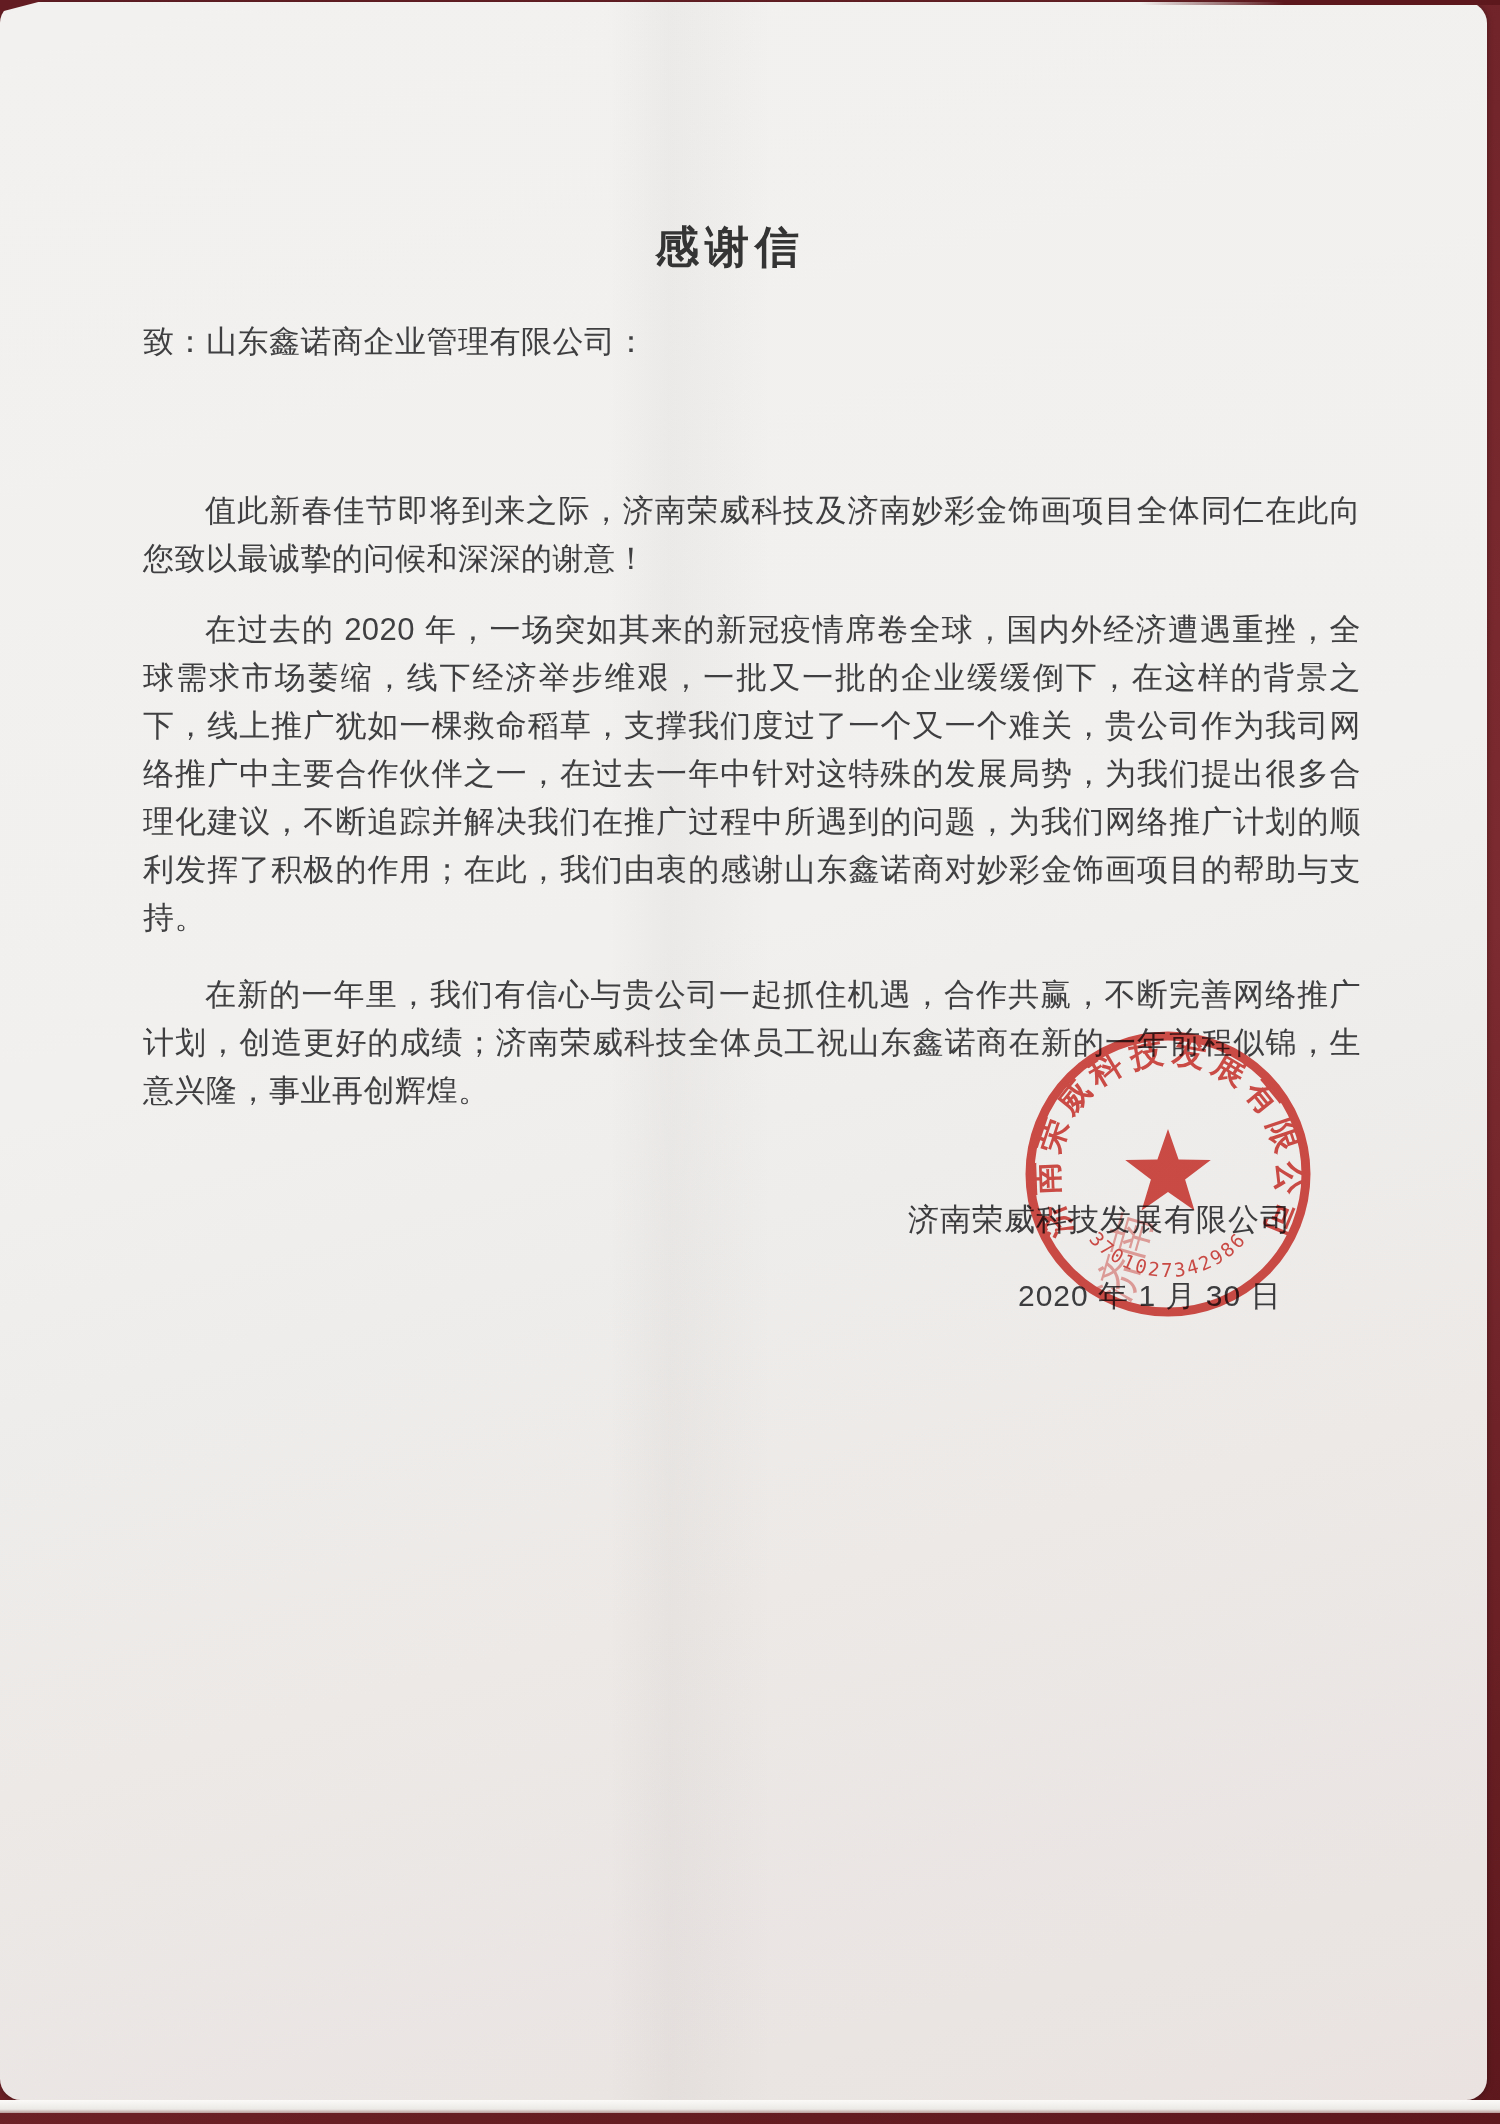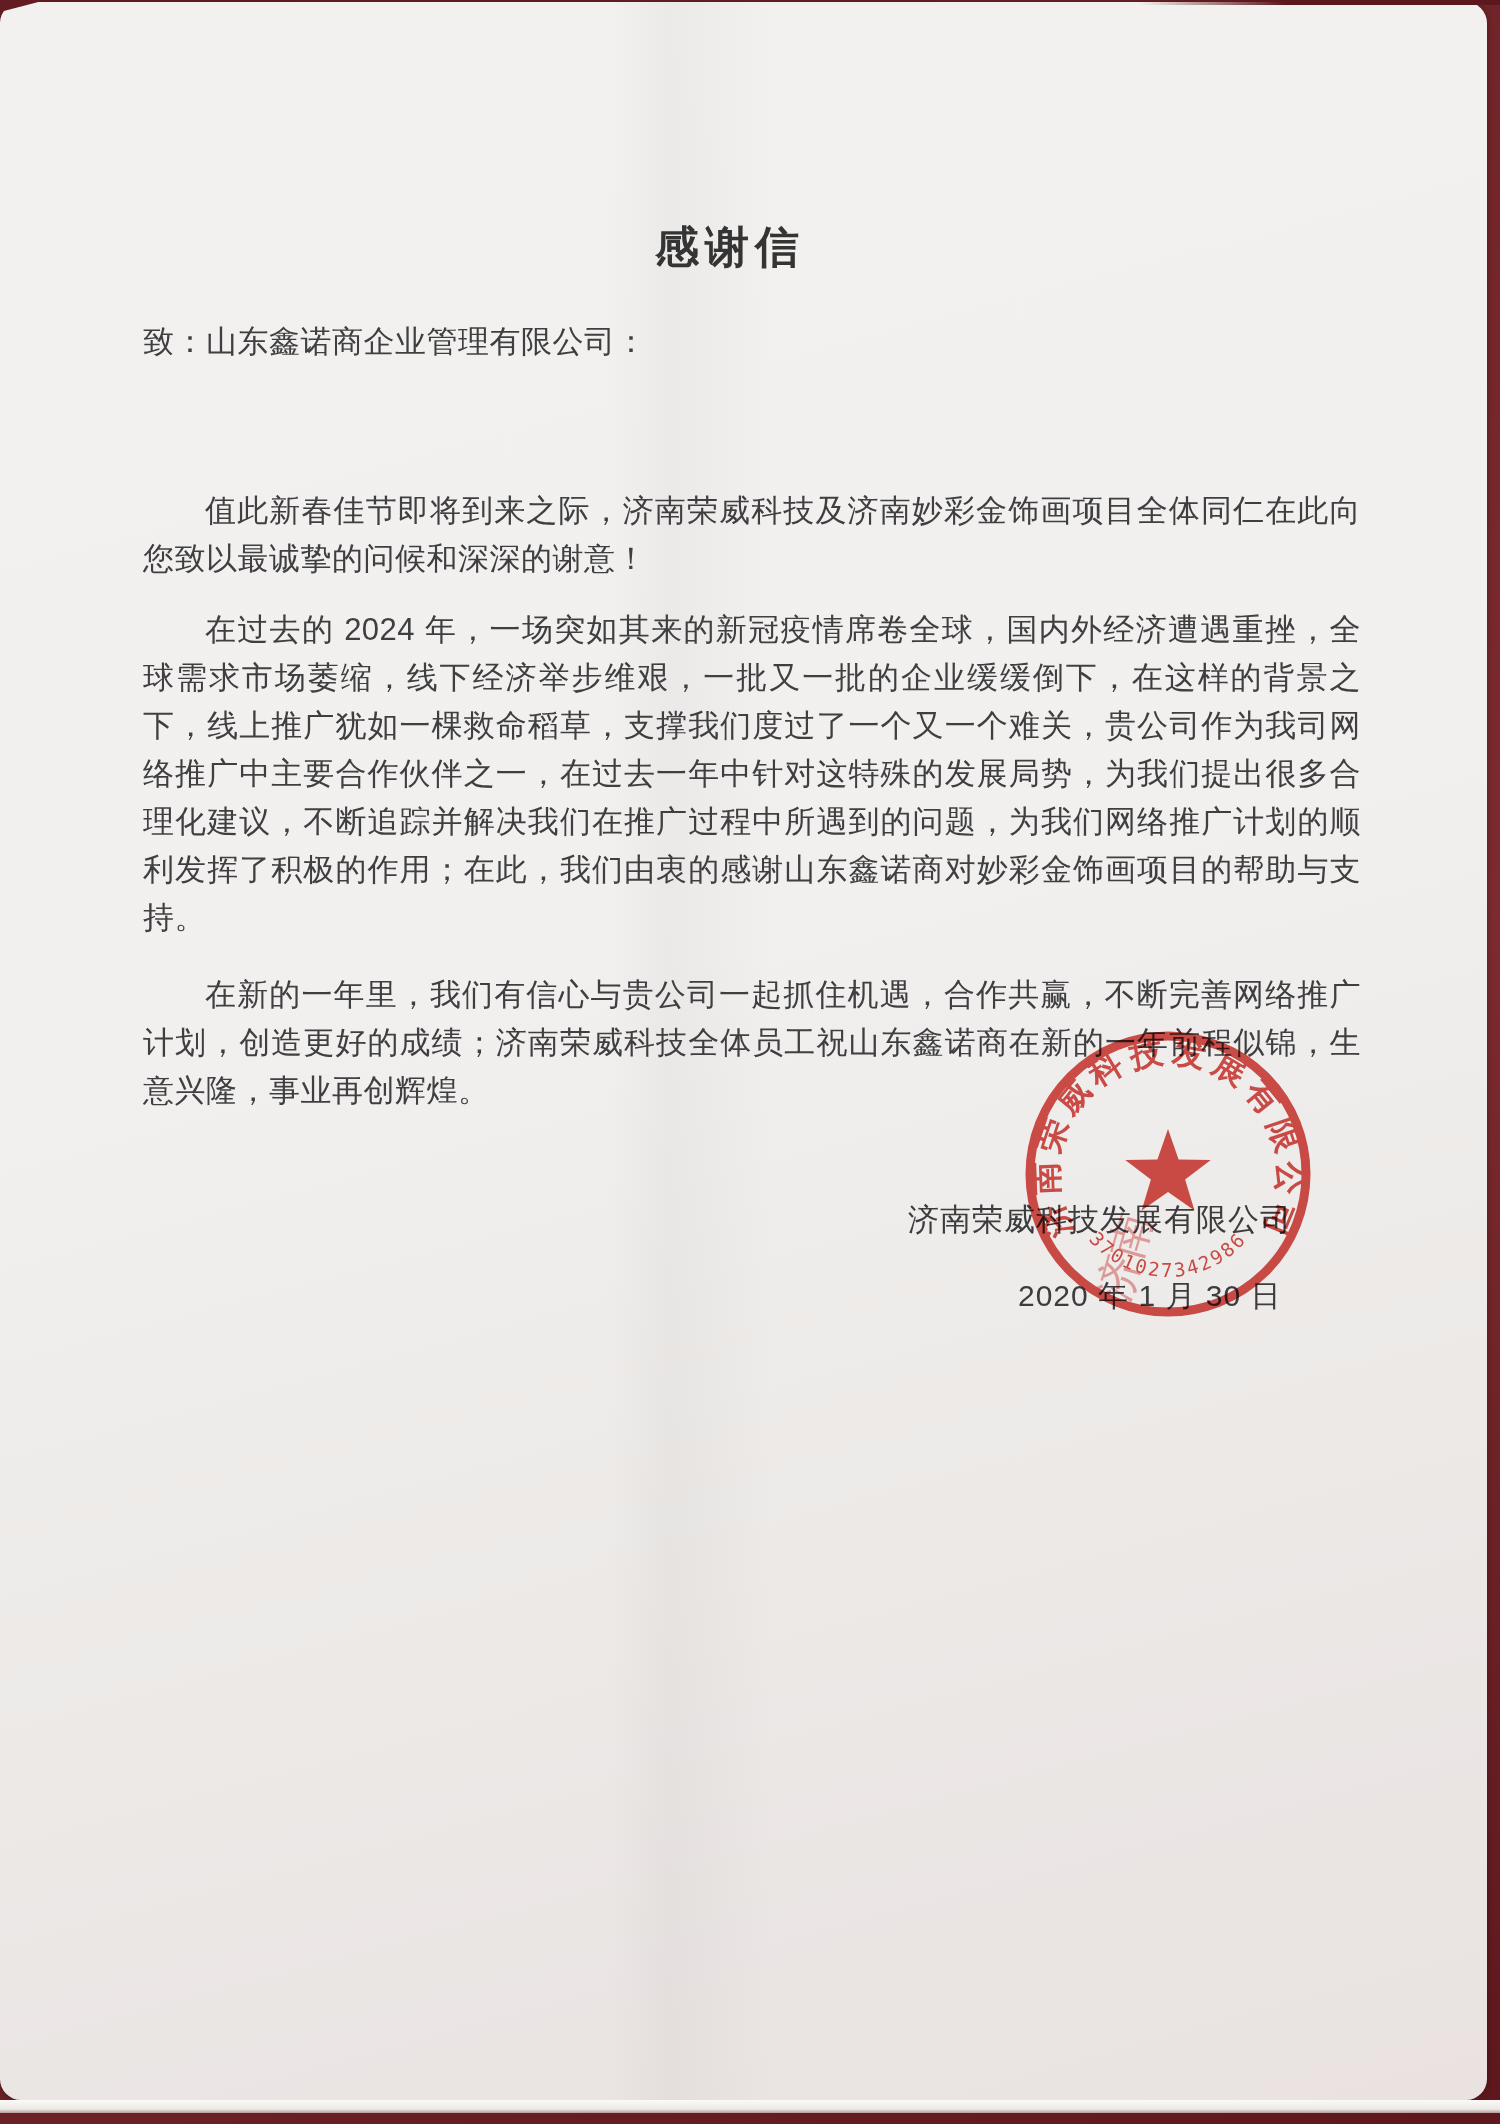--- a/index.html
+++ b/index.html
@@ -61,21 +61,21 @@
 
 <div class="paper">
 
   <div class="title">感谢信</div>
 
   <div class="line to-line">致：山东鑫诺商企业管理有限公司：</div>
 
 
   <div class="para p1">值此新春佳节即将到来之际，济南荣威科技及济南妙彩金饰画项目全体同仁在此向您致以最诚挚的问候和深深的谢意！</div>
 
-  <div class="para p2">在过去的 2024 年，一场突如其来的新冠疫情席卷全球，国内外经济遭遇重挫，全球需求市场萎缩，线下经济举步维艰，一批又一批的企业缓缓倒下，在这样的背景之下，线上推广犹如一棵救命稻草，支撑我们度过了一个又一个难关，贵公司作为我司网络推广中主要合作伙伴之一，在过去一年中针对这特殊的发展局势，为我们提出很多合理化建议，不断追踪并解决我们在推广过程中所遇到的问题，为我们网络推广计划的顺利发挥了积极的作用；在此，我们由衷的感谢山东鑫诺商对妙彩金饰画项目的帮助与支持。</div>
+  <div class="para p2">在过去的 2020 年，一场突如其来的新冠疫情席卷全球，国内外经济遭遇重挫，全球需求市场萎缩，线下经济举步维艰，一批又一批的企业缓缓倒下，在这样的背景之下，线上推广犹如一棵救命稻草，支撑我们度过了一个又一个难关，贵公司作为我司网络推广中主要合作伙伴之一，在过去一年中针对这特殊的发展局势，为我们提出很多合理化建议，不断追踪并解决我们在推广过程中所遇到的问题，为我们网络推广计划的顺利发挥了积极的作用；在此，我们由衷的感谢山东鑫诺商对妙彩金饰画项目的帮助与支持。</div>
 
   <div class="para p3">在新的一年里，我们有信心与贵公司一起抓住机遇，合作共赢，不断完善网络推广计划，创造更好的成绩；济南荣威科技全体员工祝山东鑫诺商在新的一年前程似锦，生意兴隆，事业再创辉煌。</div>
 
   <div class="signature">济南荣威科技发展有限公司</div>
 
   <div class="date">2020 年 1 月 30 日</div>
 
 </div>
 
 <svg class="stamp" viewBox="0 0 296 296" xmlns="http://www.w3.org/2000/svg">

